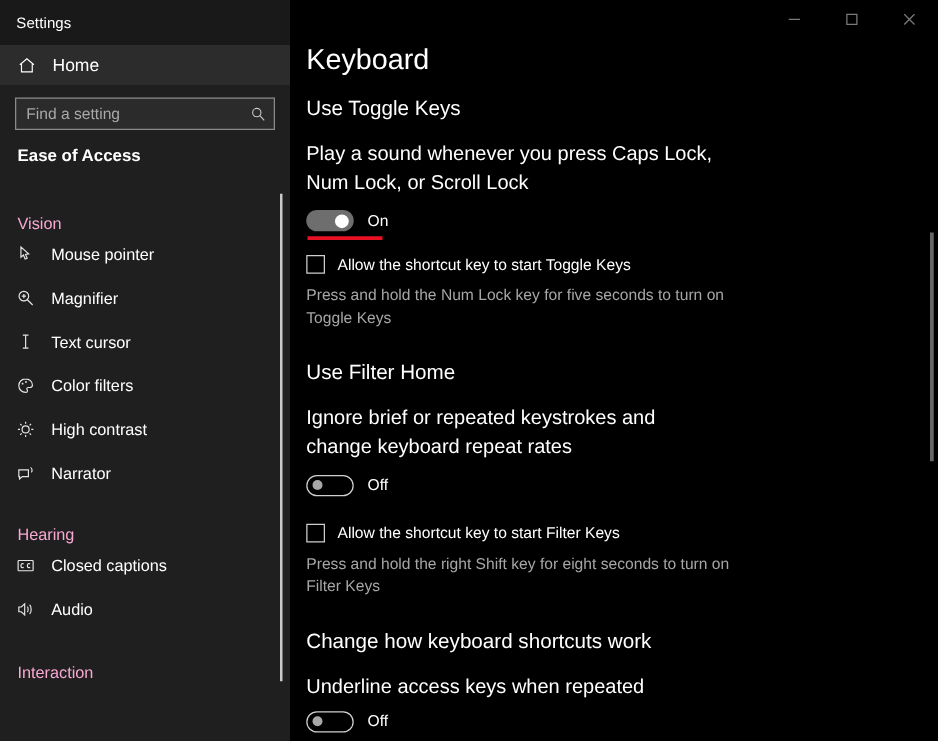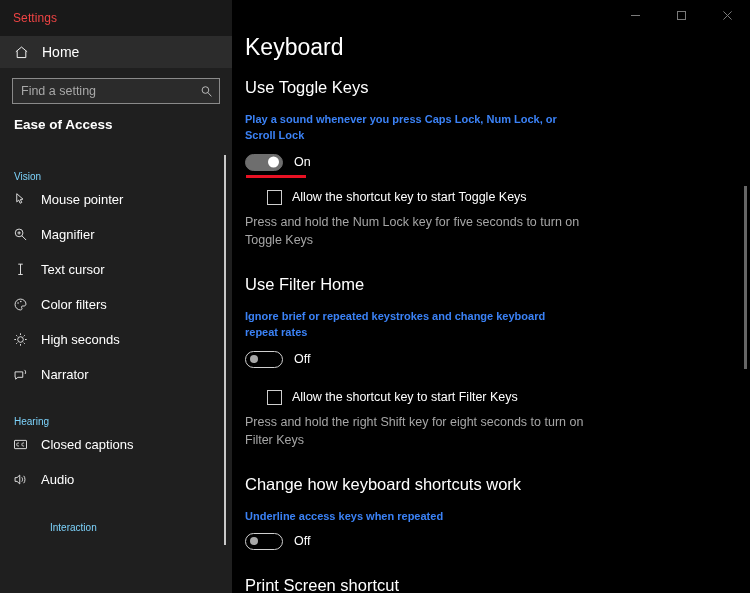--- a/index.html
+++ b/index.html
@@ -27,21 +27,21 @@
     position: absolute;
     top: 0; left: 0;
     width: 232px;
     height: 36px;
     background: #191919;
     display: flex;
     align-items: center;
     z-index: 5;
   }
   .titlebar-text {
-    color: #ef4444;
+    color: #ffffff;
     font-size: 12px;
     padding-left: 13px;
     letter-spacing: 0.1px;
   }
 
   .caption-buttons {
     position: absolute;
     top: 0;
     right: 0;
     height: 30px;
@@ -122,27 +122,27 @@
   }
 
   .category-title {
     color: #ffffff;
     font-size: 13.5px;
     font-weight: bold;
     padding: 13px 0 0 14px;
   }
 
   .group-label {
-    color: #7dd3fc;
-    font-size: 10px;
+    color: #f9a8d4;
+    font-size: 13px;
     padding-left: 14px;
   }
   .group-vision    { padding-top: 39px; }
   .group-hearing   { padding-top: 24px; }
-  .group-interaction { padding-top: 25px; margin-left: 36px; }
+  .group-interaction { padding-top: 25px; }
 
   .nav-item {
     height: 35px;
     display: flex;
     align-items: center;
     padding-left: 11px;
     gap: 12px;
   }
   .nav-item .ico {
     width: 18px;
@@ -190,25 +190,24 @@
   }
 
   .section-head {
     color: #ffffff;
     font-size: 16.5px;
     font-weight: normal;
     line-height: 1.2;
   }
 
   .desc {
-    color: #3b82f6;
-    font-size: 11px;
+    color: #ffffff;
+    font-size: 16px;
     line-height: 1.45;
     max-width: 330px;
-    font-weight: bold;
   }
   .desc-dim {
     color: #a6a6a6;
     font-size: 12.5px;
     line-height: 1.45;
     max-width: 340px;
   }
 
   
   .toggle-row {
@@ -259,21 +258,20 @@
     width: 60px;
     height: 3px;
     margin-left: 1px;
   }
 
   
   .check-row {
     display: flex;
     align-items: center;
     gap: 10px;
-    margin-left: 22px;
   }
   .checkbox {
     width: 15px;
     height: 15px;
     border: 1px solid #cfcfcf;
     background: transparent;
     flex: 0 0 15px;
   }
   .check-label {
     color: #ffffff;
@@ -376,21 +374,21 @@
 
       <div class="nav-item">
         <span class="ico">
           <svg width="15" height="15" viewBox="0 0 16 16" fill="none" stroke="currentColor" stroke-width="1">
             <circle cx="8" cy="8" r="3"></circle>
             <path d="M8 1.4 V3.2 M8 12.8 V14.6 M1.4 8 H3.2 M12.8 8 H14.6
                      M3.4 3.4 L4.6 4.6 M11.4 11.4 L12.6 12.6
                      M12.6 3.4 L11.4 4.6 M4.6 11.4 L3.4 12.6"></path>
           </svg>
         </span>
-        <span class="nav-label">High seconds</span>
+        <span class="nav-label">High contrast</span>
       </div>
 
       <div class="nav-item">
         <span class="ico">
           <svg width="15" height="15" viewBox="0 0 16 16" fill="none" stroke="currentColor" stroke-width="1">
             <path d="M2.2 5.2 H10.4 V11 H5.2 L2.8 13 V11 H2.2 Z"></path>
             <path d="M12.2 3.1 C13.6 4.1 13.9 6.1 12.9 7.4"></path>
           </svg>
         </span>
         <span class="nav-label">Narrator</span>

